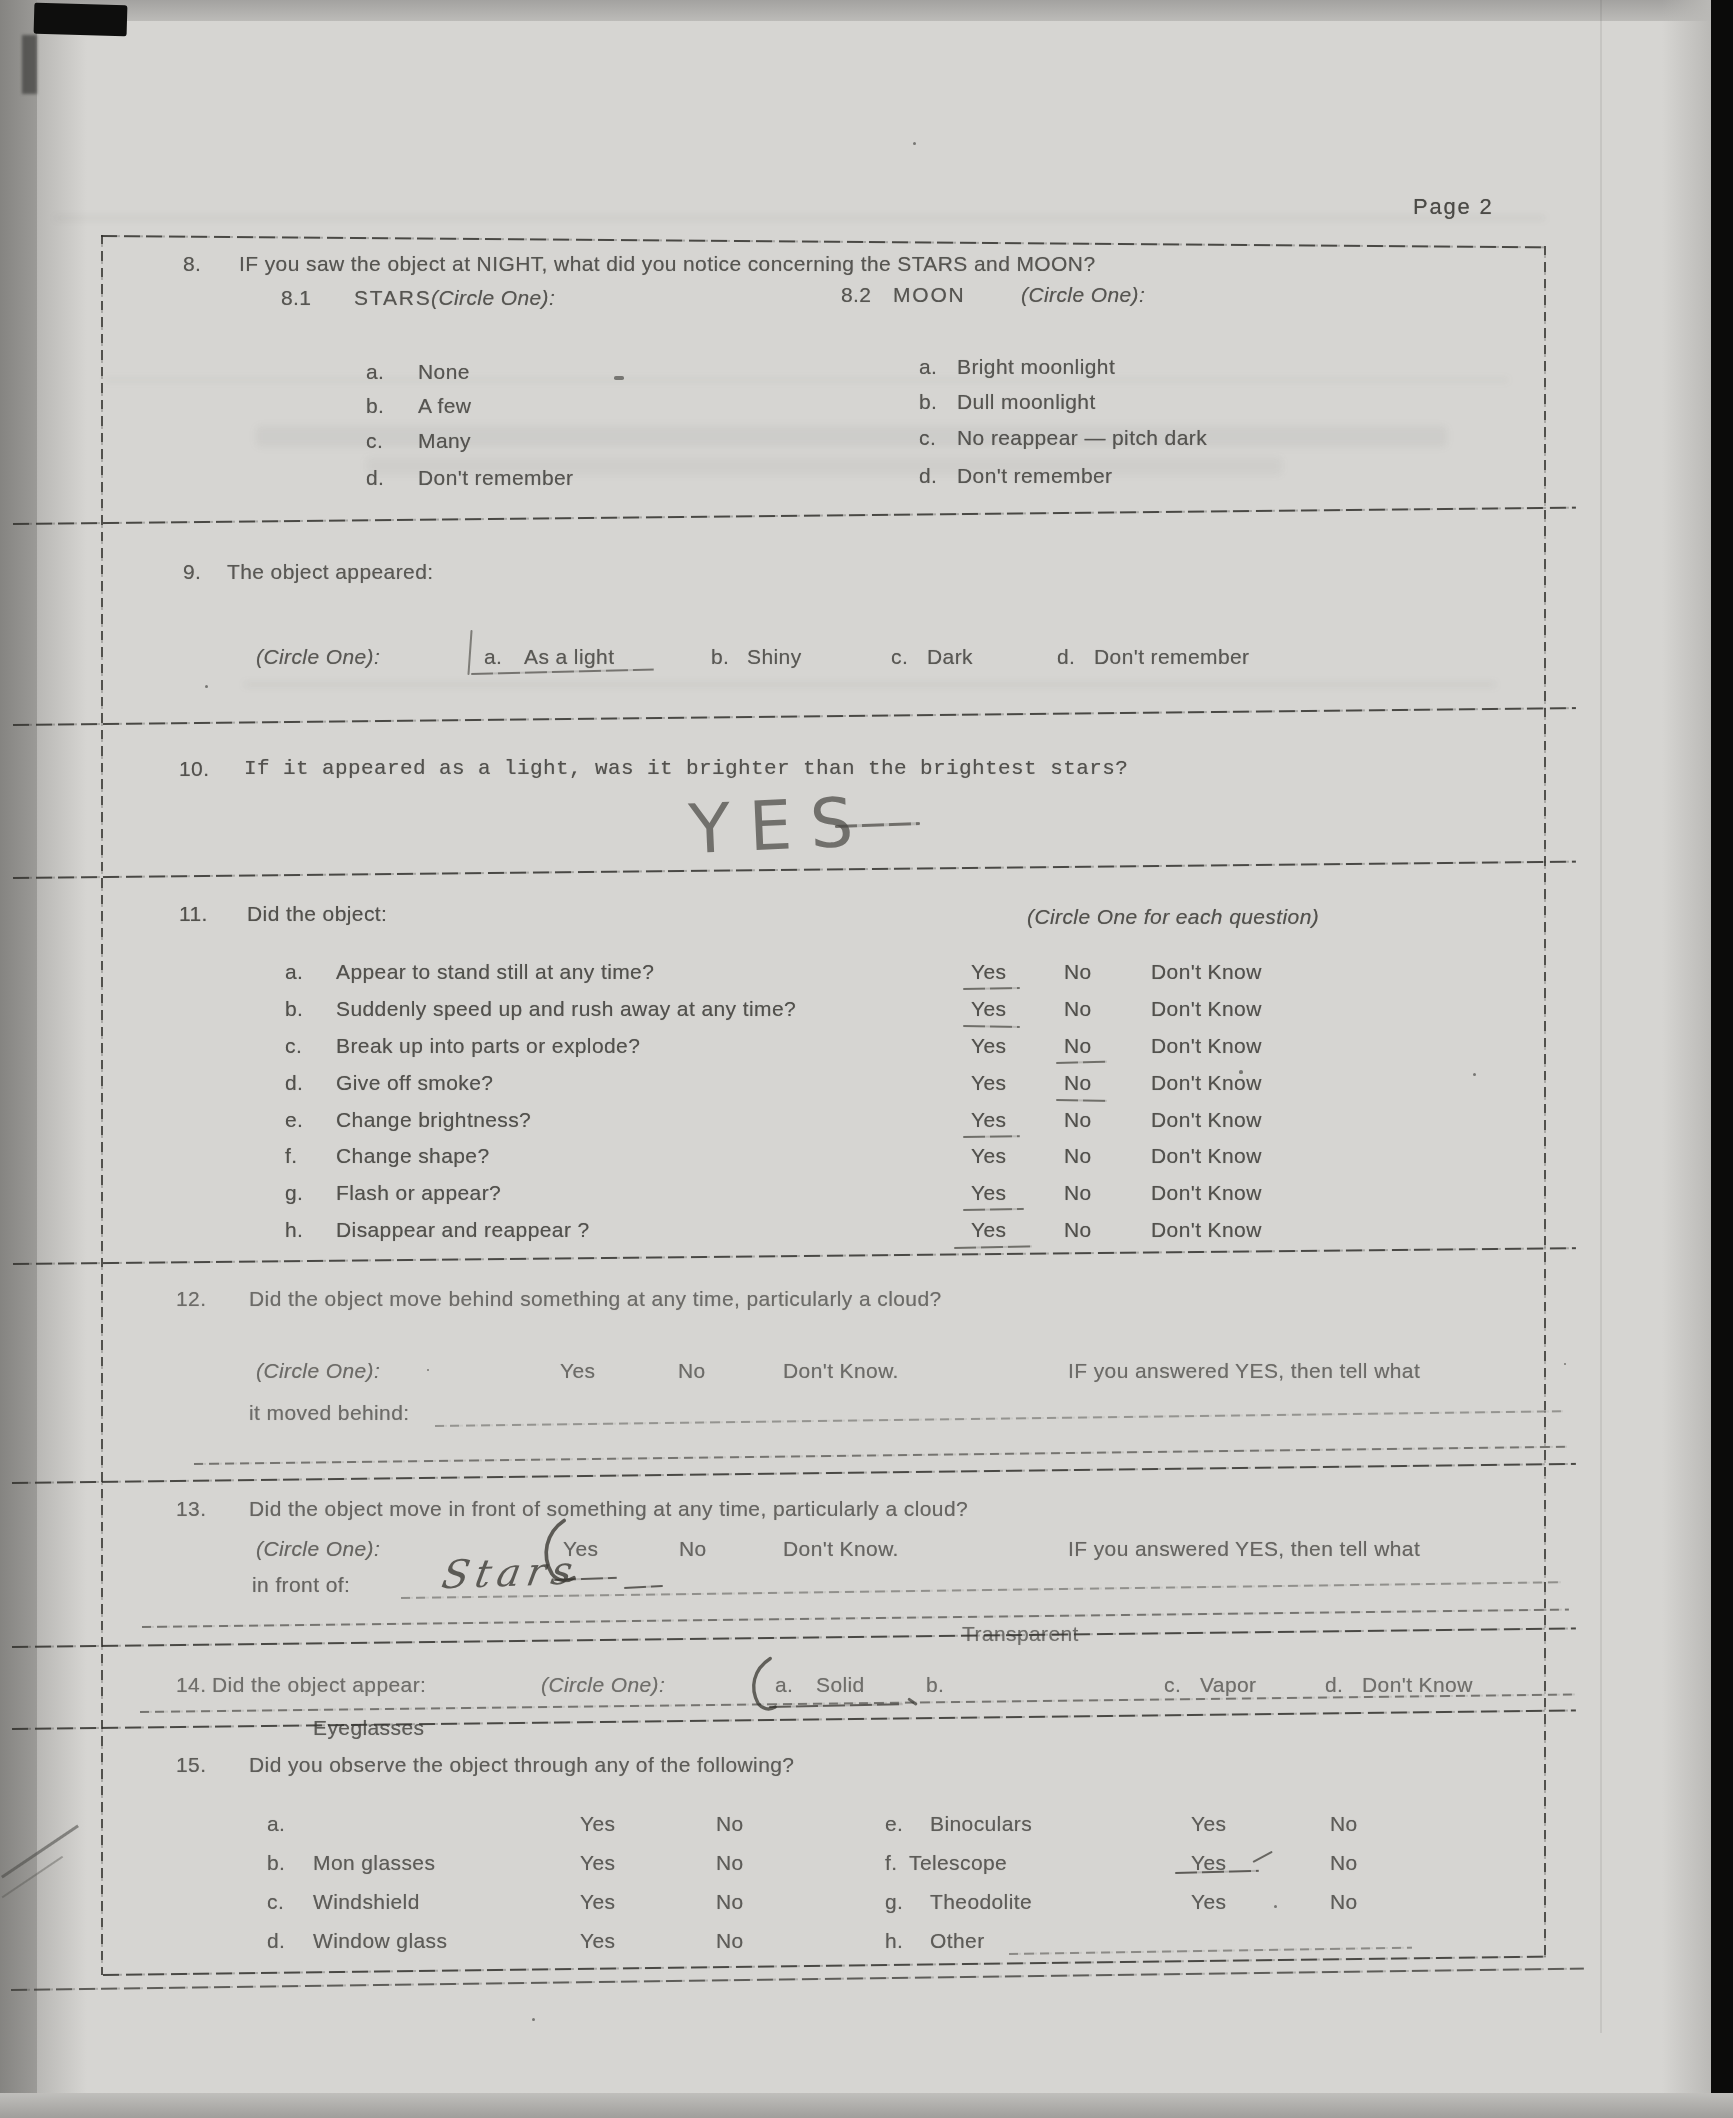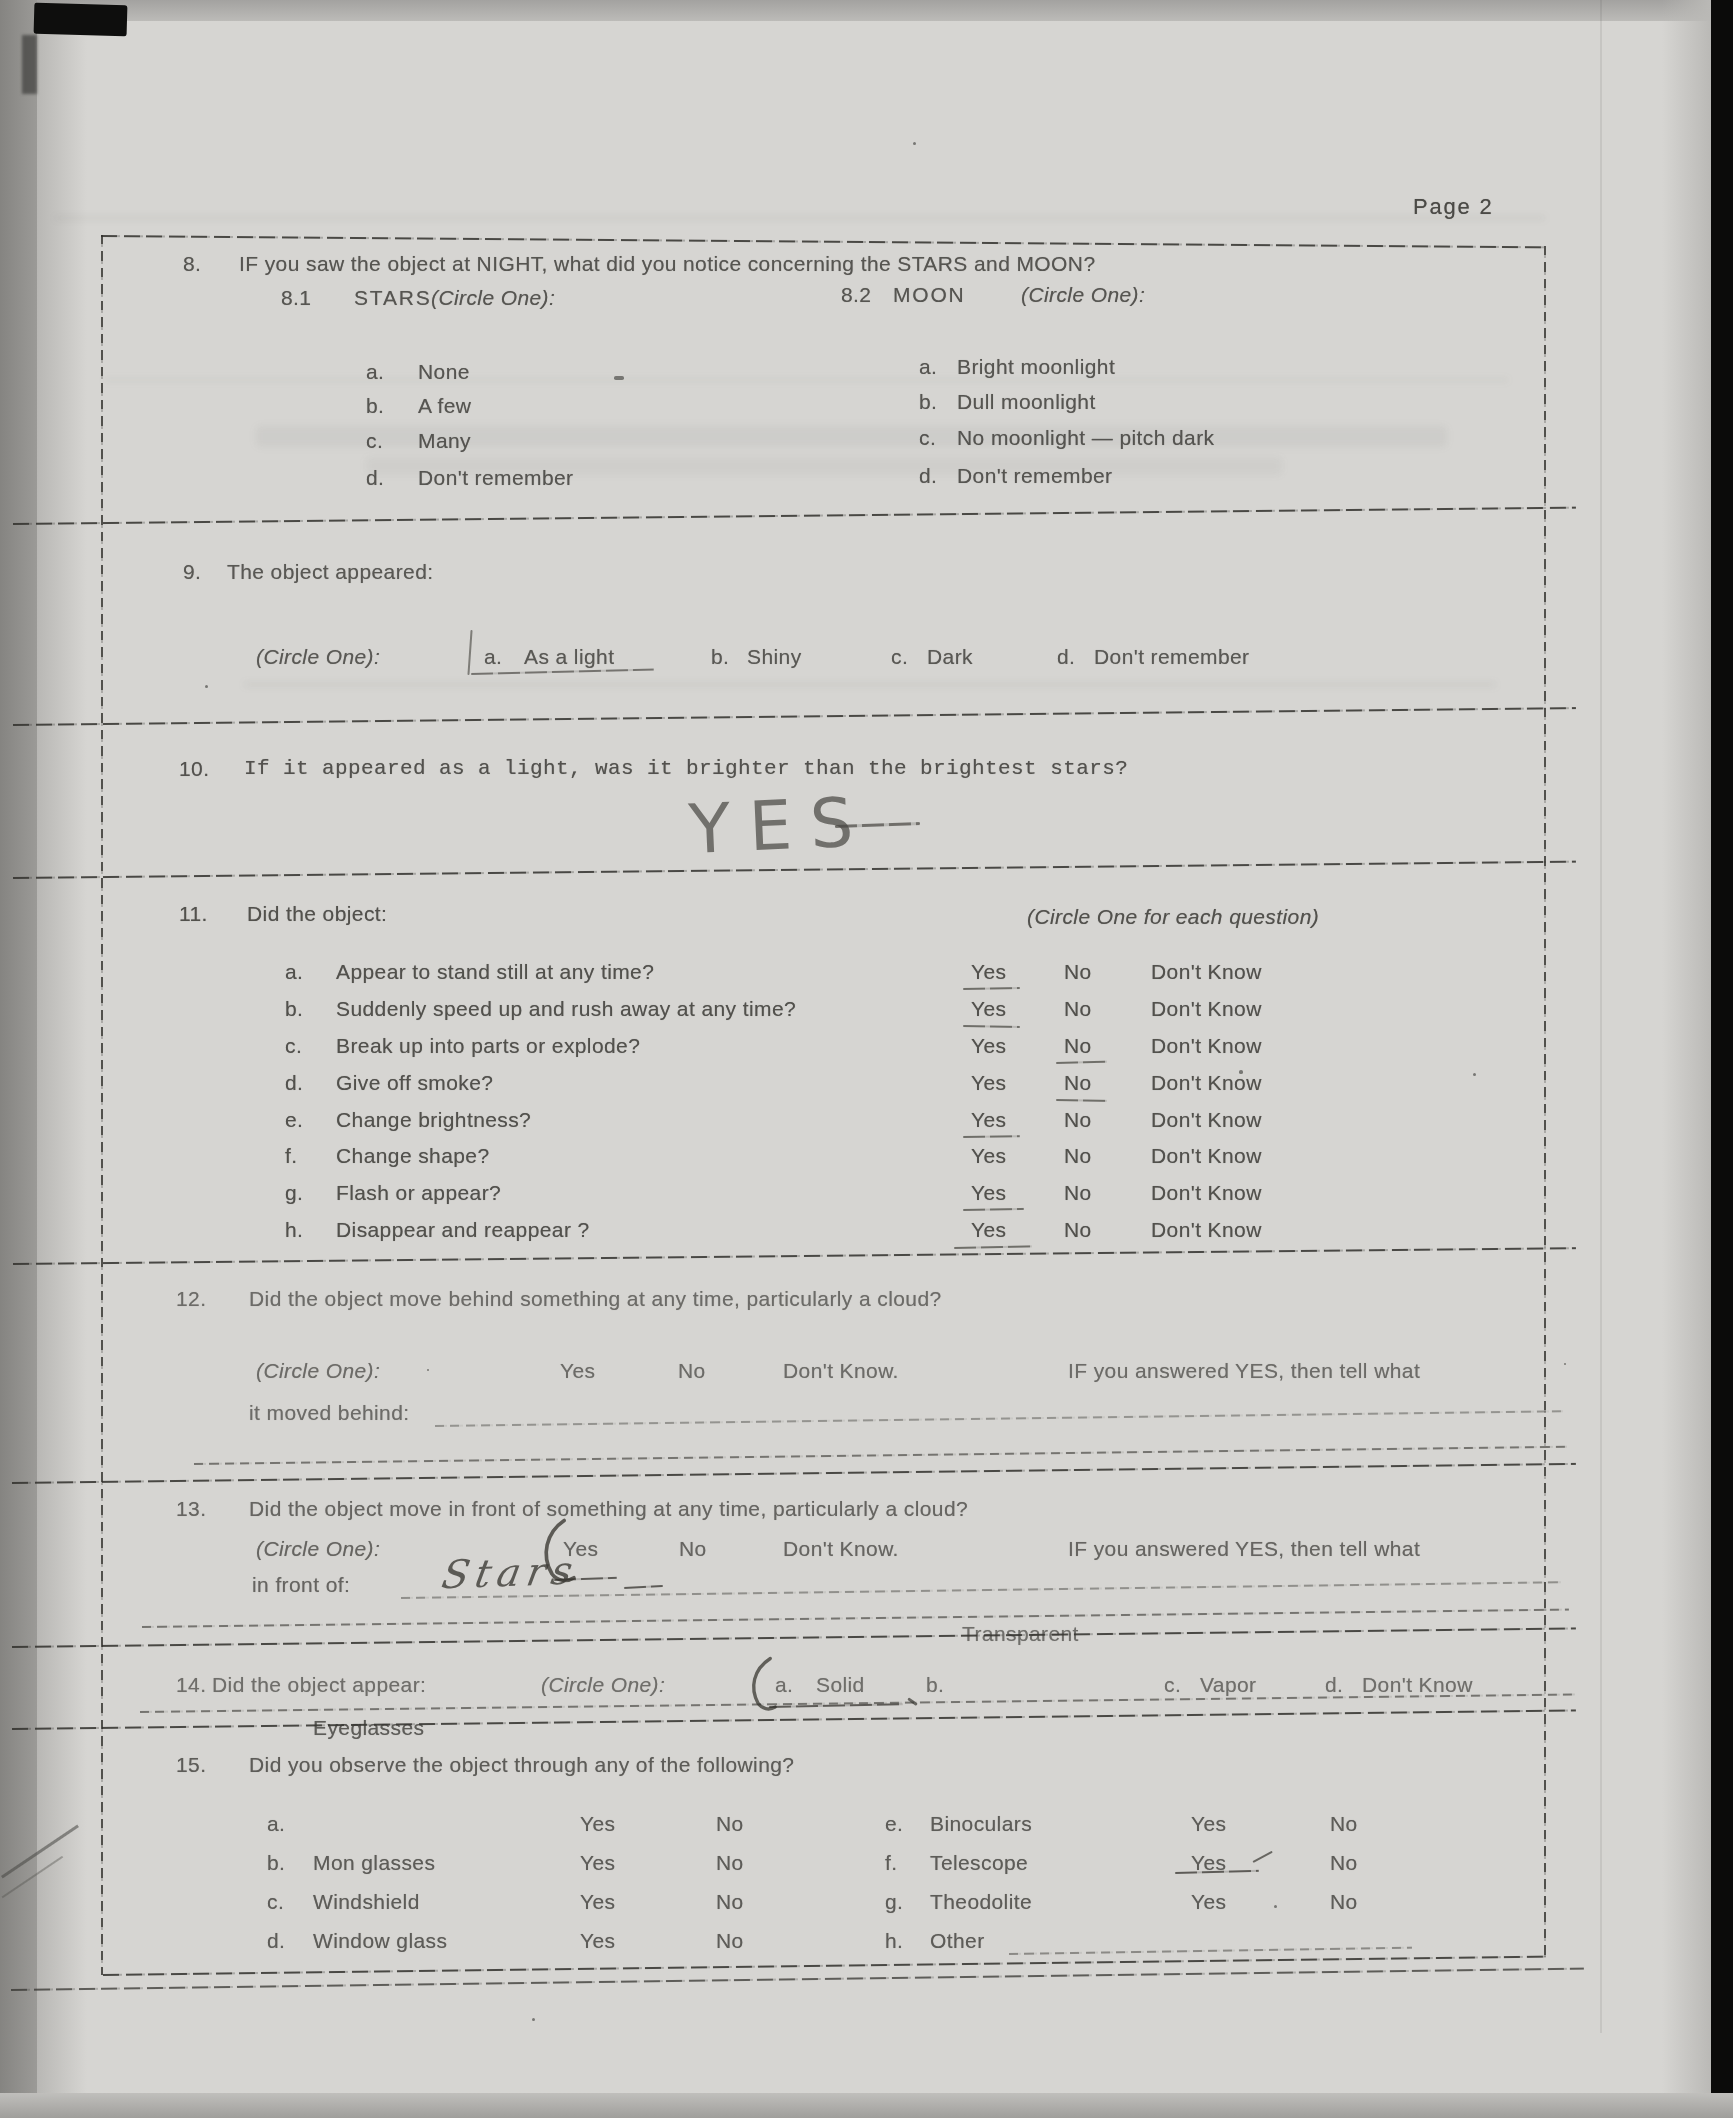--- a/index.html
+++ b/index.html
@@ -89,21 +89,21 @@
     <span class="t" style="left:366px;top:429px;">c.</span>
     <span class="t" style="left:418px;top:429px;">Many</span>
     <span class="t" style="left:366px;top:466px;">d.</span>
     <span class="t" style="left:418px;top:466px;">Don't remember</span>
 
     <span class="t" style="left:919px;top:355px;">a.</span>
     <span class="t" style="left:957px;top:355px;">Bright moonlight</span>
     <span class="t" style="left:919px;top:390px;">b.</span>
     <span class="t" style="left:957px;top:390px;">Dull moonlight</span>
     <span class="t" style="left:919px;top:426px;">c.</span>
-    <span class="t" style="left:957px;top:426px;">No moonlight — pitch dark</span>
+    <span class="t" style="left:957px;top:426px;">No reappear — pitch dark</span>
     <span class="t" style="left:919px;top:464px;">d.</span>
     <span class="t" style="left:957px;top:464px;">Don't remember</span>
   </div>
   <div class="dl" style="left:13.4px;top:523px;width:1563px;transform:rotate(-0.6deg);"></div>
 
   <div style="opacity:.8;">
     <span class="t" style="left:183px;top:560px;">9.</span>
     <span class="t" style="left:227px;top:560px;">The object appeared:</span>
     <span class="t it" style="left:256px;top:645px;">(Circle One):</span>
     <span class="t" style="left:484px;top:645px;">a.</span>
@@ -269,21 +269,21 @@
     <span class="t" style="left:267px;top:1929px;">d.</span>
     <span class="t" style="left:313px;top:1929px;">Window glass</span>
     <span class="t" style="left:580px;top:1929px;">Yes</span>
     <span class="t" style="left:716px;top:1929px;">No</span>
 
     <span class="t" style="left:885px;top:1812px;">e.</span>
     <span class="t" style="left:930px;top:1812px;">Binoculars</span>
     <span class="t" style="left:1191px;top:1812px;">Yes</span>
     <span class="t" style="left:1330px;top:1812px;">No</span>
     <span class="t" style="left:885px;top:1851px;">f.</span>
-    <span class="t" style="left:930px;top:1851px;">Telescope</span>
+    <span class="t" style="left:909px;top:1851px;">Telescope</span>
     <span class="t" style="left:1191px;top:1851px;">Yes</span>
     <span class="t" style="left:1330px;top:1851px;">No</span>
     <span class="t" style="left:885px;top:1890px;">g.</span>
     <span class="t" style="left:930px;top:1890px;">Theodolite</span>
     <span class="t" style="left:1191px;top:1890px;">Yes</span>
     <span class="t" style="left:1330px;top:1890px;">No</span>
     <span class="t" style="left:885px;top:1929px;">h.</span>
     <span class="t" style="left:930px;top:1929px;">Other</span>
     <div class="bl" style="left:1009px;top:1953px;width:403px;transform:rotate(-0.9deg);"></div>
   </div>

